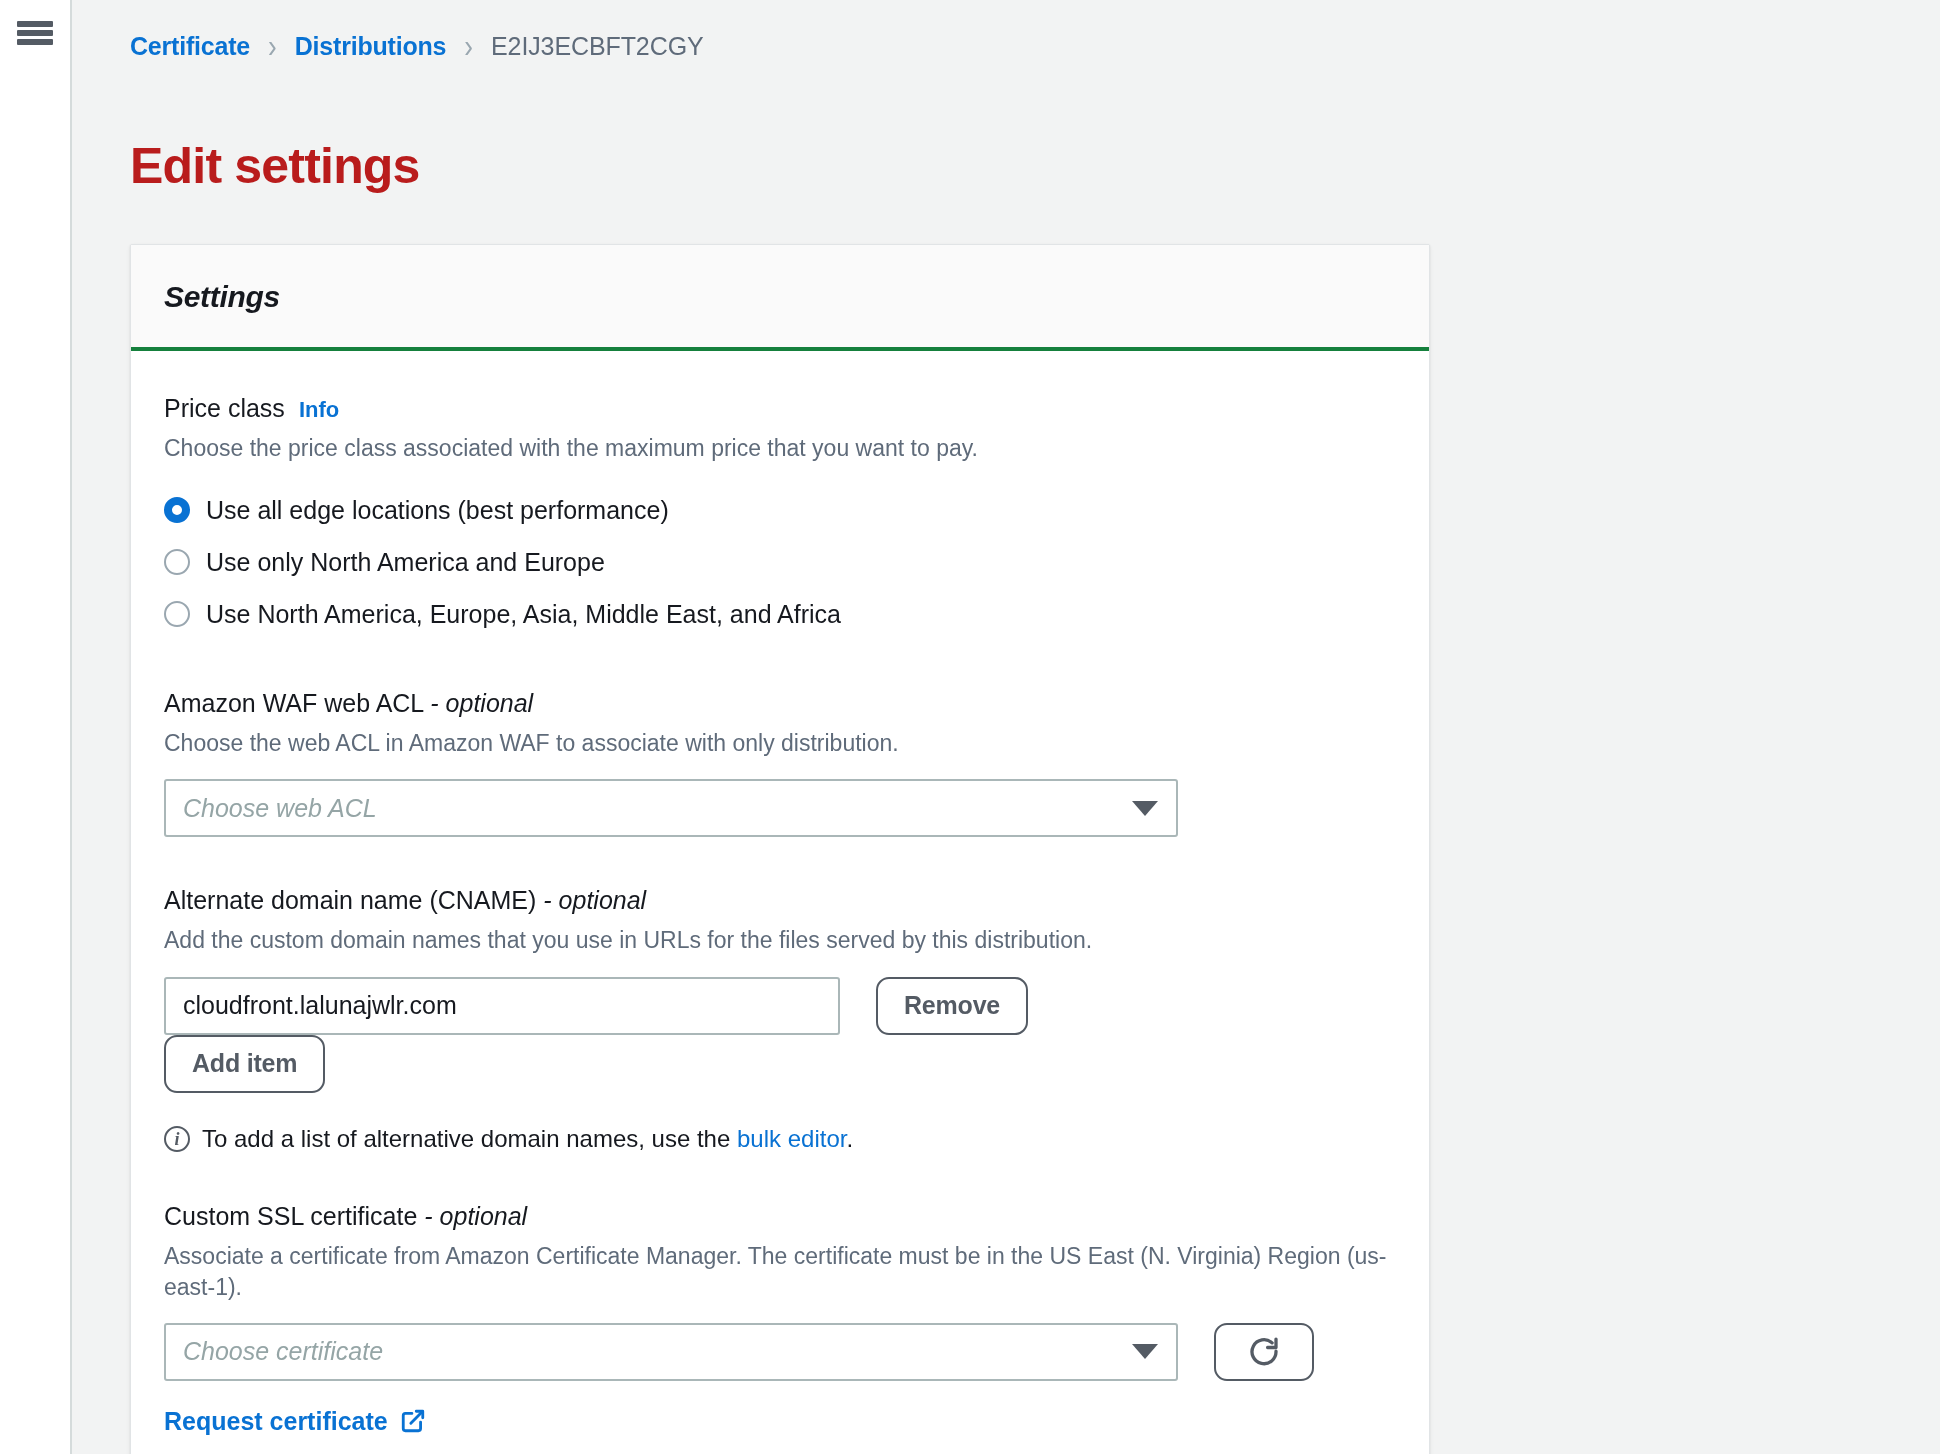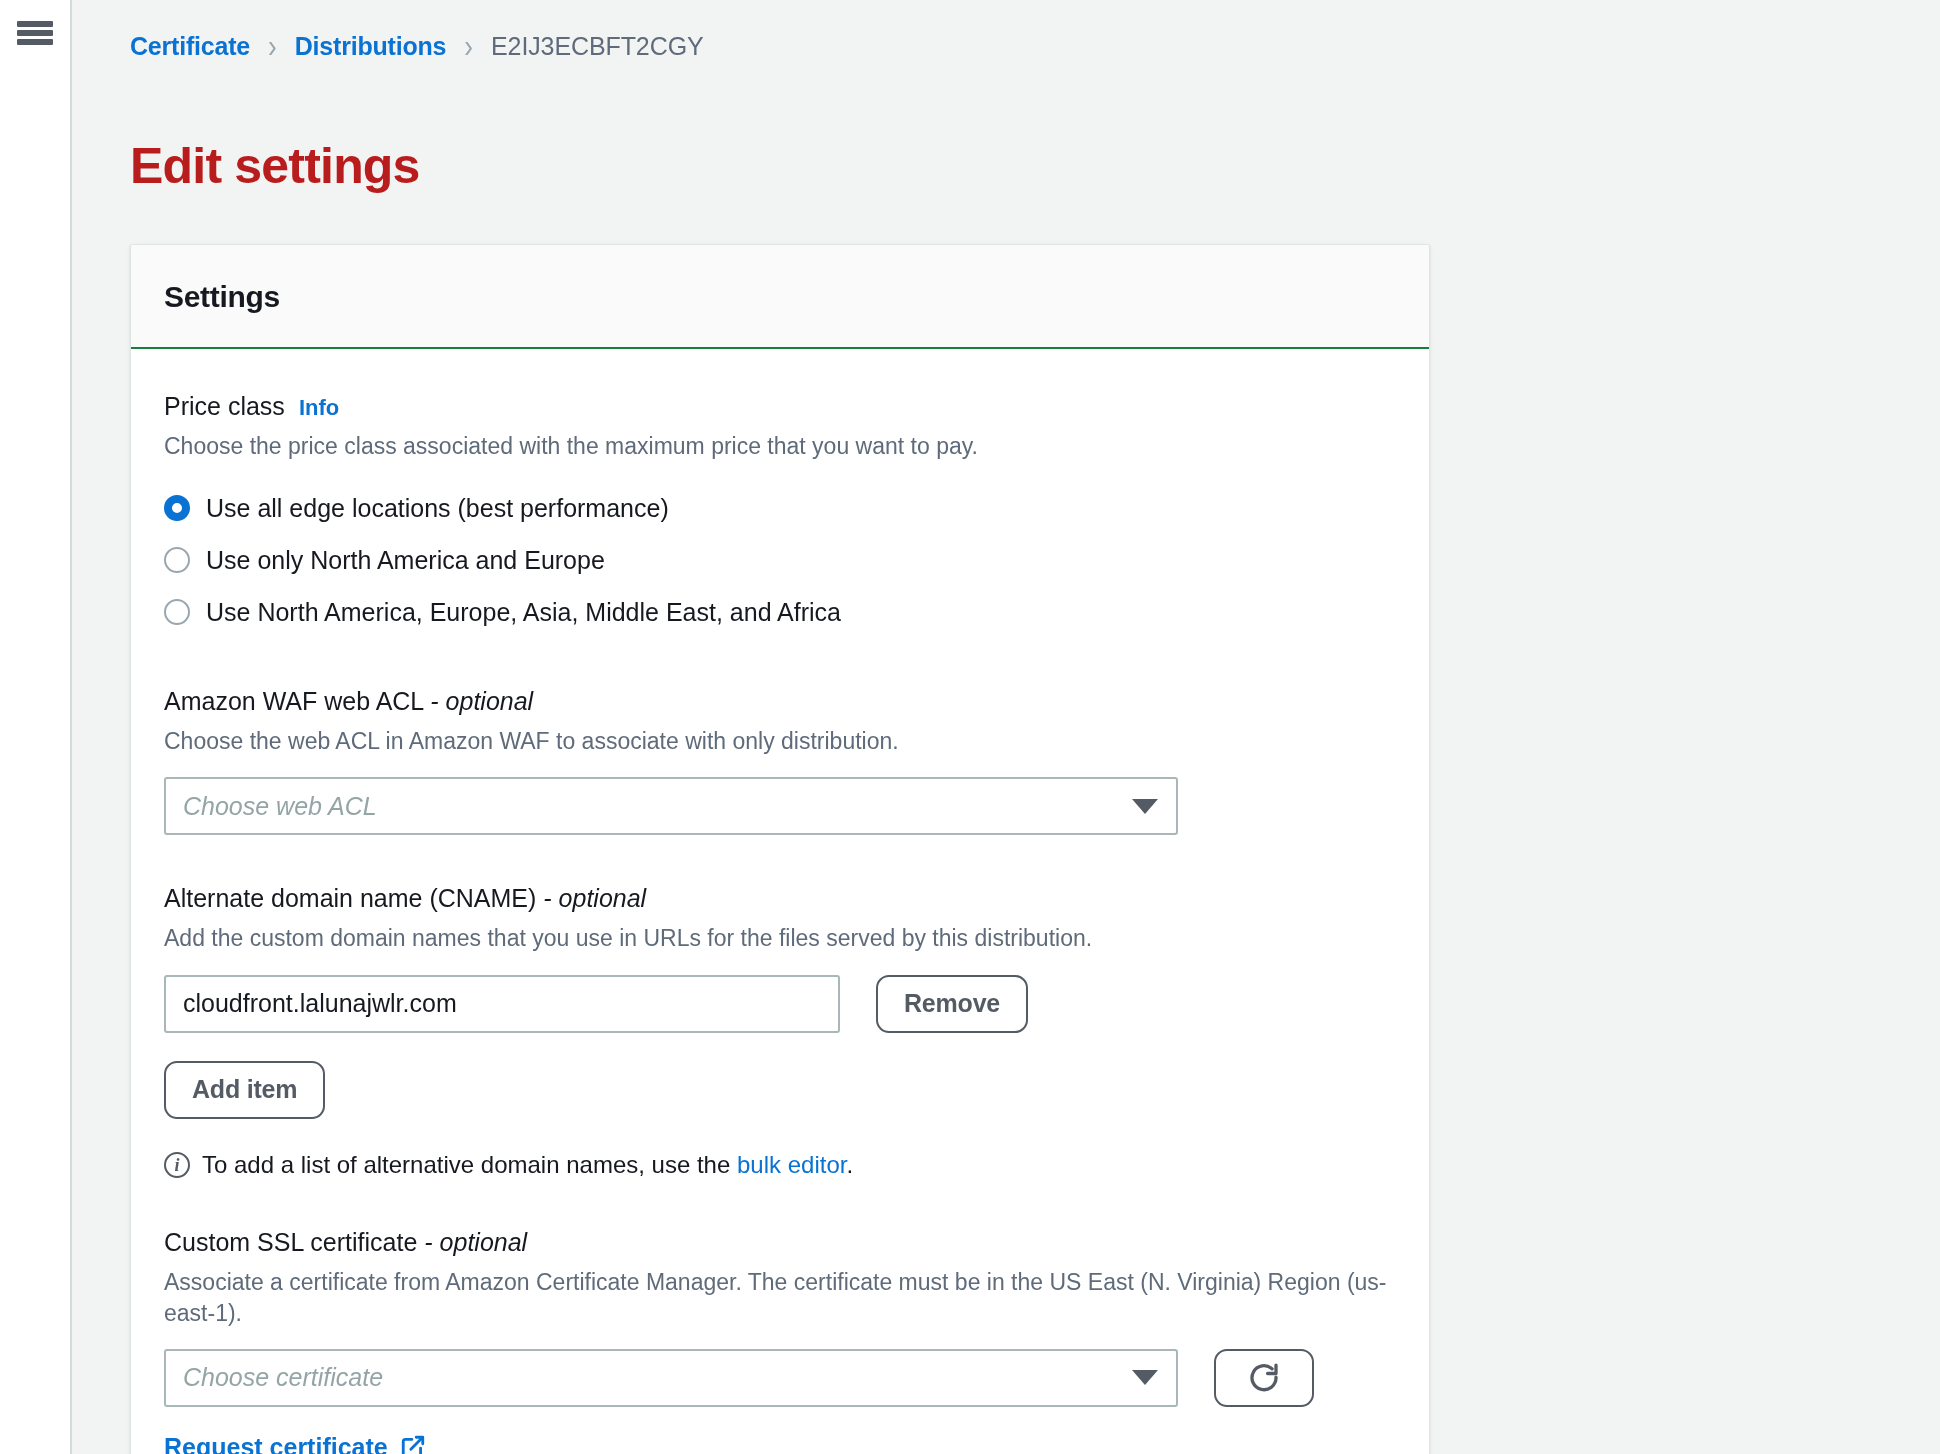--- a/index.html
+++ b/index.html
@@ -98,22 +98,23 @@
   .card {
     margin: 52px 0 0 58px;
     width: 1300px;
     background: #ffffff;
     border: 1px solid #e1e4e6;
     border-radius: 2px;
     box-shadow: 0 1px 2px rgba(0,0,0,0.10), 0 2px 5px rgba(0,0,0,0.05);
   }
   .card-header {
     background: #fafafa;
-    border-bottom: 2px solid #15803d;
+    border-bottom: 4px solid #15803d;
     padding: 35px 0 33px 33px;
+    font-style: italic;
   }
   .card-header h2 {
     margin: 0;
     font-size: 30px;
     font-weight: 700;
     color: #16191f;
     letter-spacing: -0.3px;
   }
   .card-body {
     padding: 42px 33px 40px 33px;
@@ -234,21 +235,21 @@
     font-weight: 700;
     height: 58px;
     padding: 0 26px;
     display: inline-flex;
     align-items: center;
     justify-content: center;
     cursor: pointer;
     font-family: "Liberation Sans", sans-serif;
     letter-spacing: -0.2px;
   }
-  .btn-add { margin-top: 28px; }
+  .btn-add { }
   .btn-icon {
     width: 100px;
     padding: 0;
   }
 
   .hint-row {
     margin-top: 32px;
     display: flex;
     align-items: center;
     gap: 12px;

